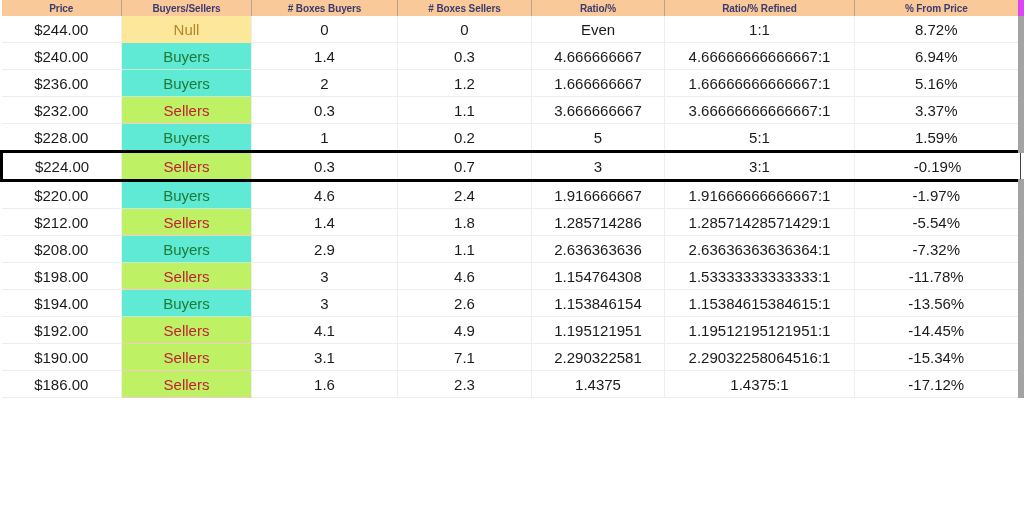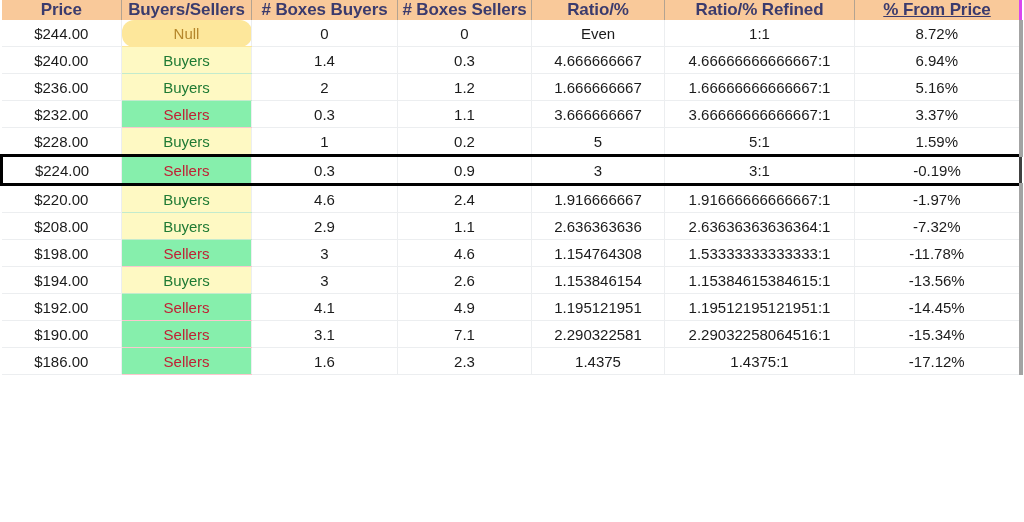--- a/index.html
+++ b/index.html
@@ -32,72 +32,71 @@
   table.grid col.c3 { width: 134px; }
   table.grid col.c4 { width: 133px; }
   table.grid col.c5 { width: 190px; }
   table.grid col.c6 { width: 166px; }
 
   thead th {
     height: 16px;
     padding: 0 4px;
     background: #f9c99a;
     color: #3b3b6d;
-    font-size: 17px;
+    font-size: 10px;
     font-weight: bold;
     text-align: center;
     vertical-align: middle;
     border-right: 1px solid #b9a municipality;
     border-right: 1px solid #b3a391;
     white-space: nowrap;
     letter-spacing: -0.1px;
   }
-  thead th.last { border-right: 3px solid #d946ef; text-decoration: underline; }
+  thead th.last { border-right: 6px solid #d946ef; }
 
   tbody td {
     height: 26px;
     padding: 0 4px;
     font-size: 15px;
     color: #1b1b1b;
     text-align: center;
     vertical-align: middle;
     border-bottom: 1px solid #eceef0;
     border-right: 1px solid #eceef0;
     white-space: nowrap;
     overflow: hidden;
   }
   tbody td.col-price { border-right: 1px solid #eceef0; }
-  tbody td.last { border-right: 4px solid #a3a3a3; }
+  tbody td.last { border-right: 6px solid #a3a3a3; }
 
   
   td.sig-buyers {
-    background: #fef9c3;
+    background: #5eead4;
     color: #1f7a34;
     border-bottom-color: #c3ebcd;
   }
   td.sig-sellers {
-    background: #86efac;
+    background: #bef264;
     color: #c02034;
     border-bottom-color: #fbc7cd;
   }
   td.sig-null {
     background: #fde79b;
     color: #b5862b;
     border-bottom-color: #fde79b;
-    border-radius: 12px;
   }
 
   
   tr.highlight td {
     font-weight: normal;
     border-top: 3px solid #000000;
     border-bottom: 3px solid #000000;
   }
   tr.highlight td.first { border-left: 3px solid #000000; }
-  tr.highlight td.last  { border-right: 3px solid #404040; }
+  tr.highlight td.last  { border-right: 1px solid #404040; }
   tr.highlight + tr td { border-top: 0; }
 </style>
 </head>
 <body>
 
 <div id="sheet">
   <table class="grid">
     <colgroup>
       <col class="c0">
         <col class="c1">
@@ -161,35 +160,44 @@
           <td class="col-boxes_buyers">1</td>
           <td class="col-boxes_sellers">0.2</td>
           <td class="col-ratio">5</td>
           <td class="col-ratio_refined">5:1</td>
           <td class="col-pct_from_price last">1.59%</td>
         </tr>
         <tr class="highlight">
           <td class="col-price first">$224.00</td>
           <td class="col-signal sig-sellers">Sellers</td>
           <td class="col-boxes_buyers">0.3</td>
-          <td class="col-boxes_sellers">0.9</td>
+          <td class="col-boxes_sellers">0.7</td>
           <td class="col-ratio">3</td>
           <td class="col-ratio_refined">3:1</td>
           <td class="col-pct_from_price last">-0.19%</td>
         </tr>
         <tr>
           <td class="col-price first">$220.00</td>
           <td class="col-signal sig-buyers">Buyers</td>
           <td class="col-boxes_buyers">4.6</td>
           <td class="col-boxes_sellers">2.4</td>
           <td class="col-ratio">1.916666667</td>
           <td class="col-ratio_refined">1.91666666666667:1</td>
           <td class="col-pct_from_price last">-1.97%</td>
         </tr>
         <tr>
+          <td class="col-price first">$212.00</td>
+          <td class="col-signal sig-sellers">Sellers</td>
+          <td class="col-boxes_buyers">1.4</td>
+          <td class="col-boxes_sellers">1.8</td>
+          <td class="col-ratio">1.285714286</td>
+          <td class="col-ratio_refined">1.28571428571429:1</td>
+          <td class="col-pct_from_price last">-5.54%</td>
+        </tr>
+        <tr>
           <td class="col-price first">$208.00</td>
           <td class="col-signal sig-buyers">Buyers</td>
           <td class="col-boxes_buyers">2.9</td>
           <td class="col-boxes_sellers">1.1</td>
           <td class="col-ratio">2.636363636</td>
           <td class="col-ratio_refined">2.63636363636364:1</td>
           <td class="col-pct_from_price last">-7.32%</td>
         </tr>
         <tr>
           <td class="col-price first">$198.00</td>

